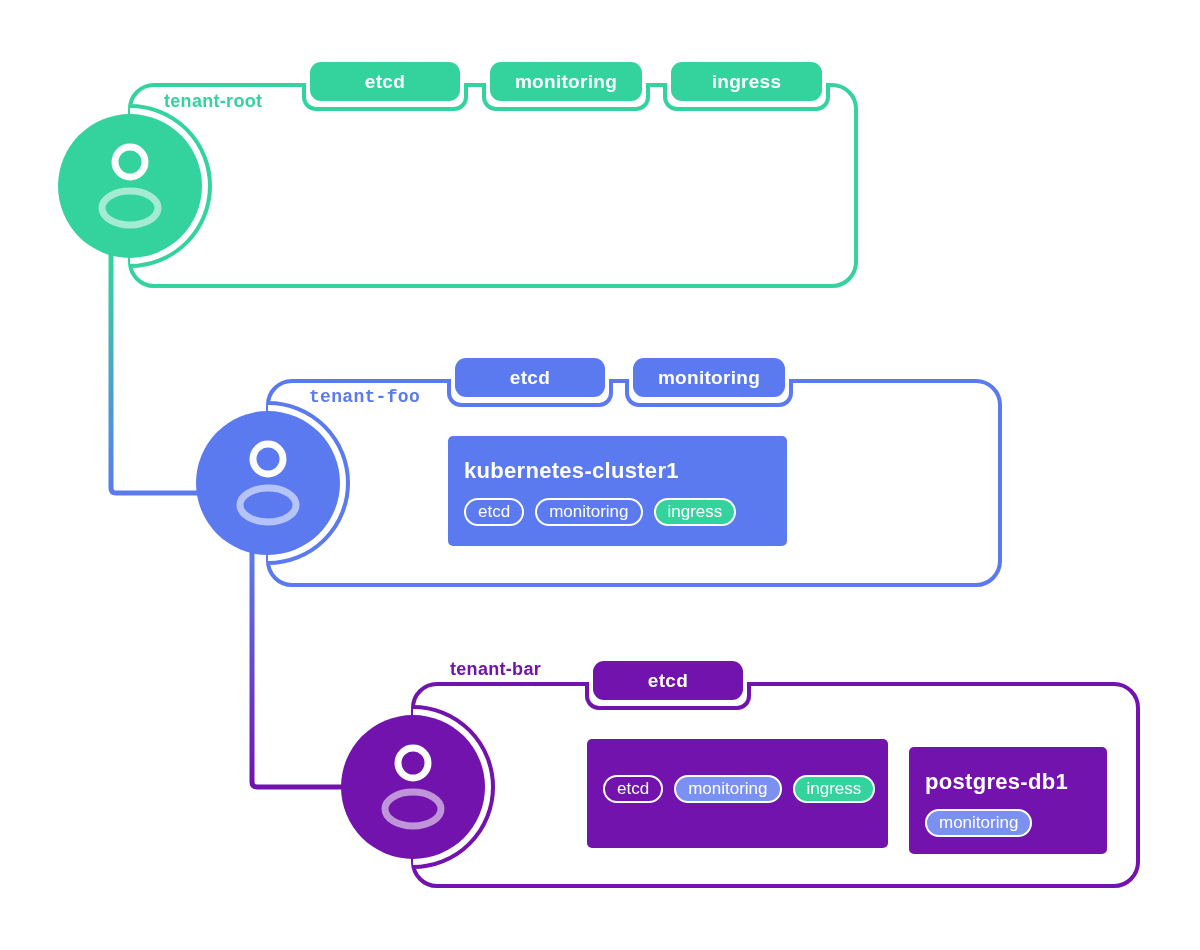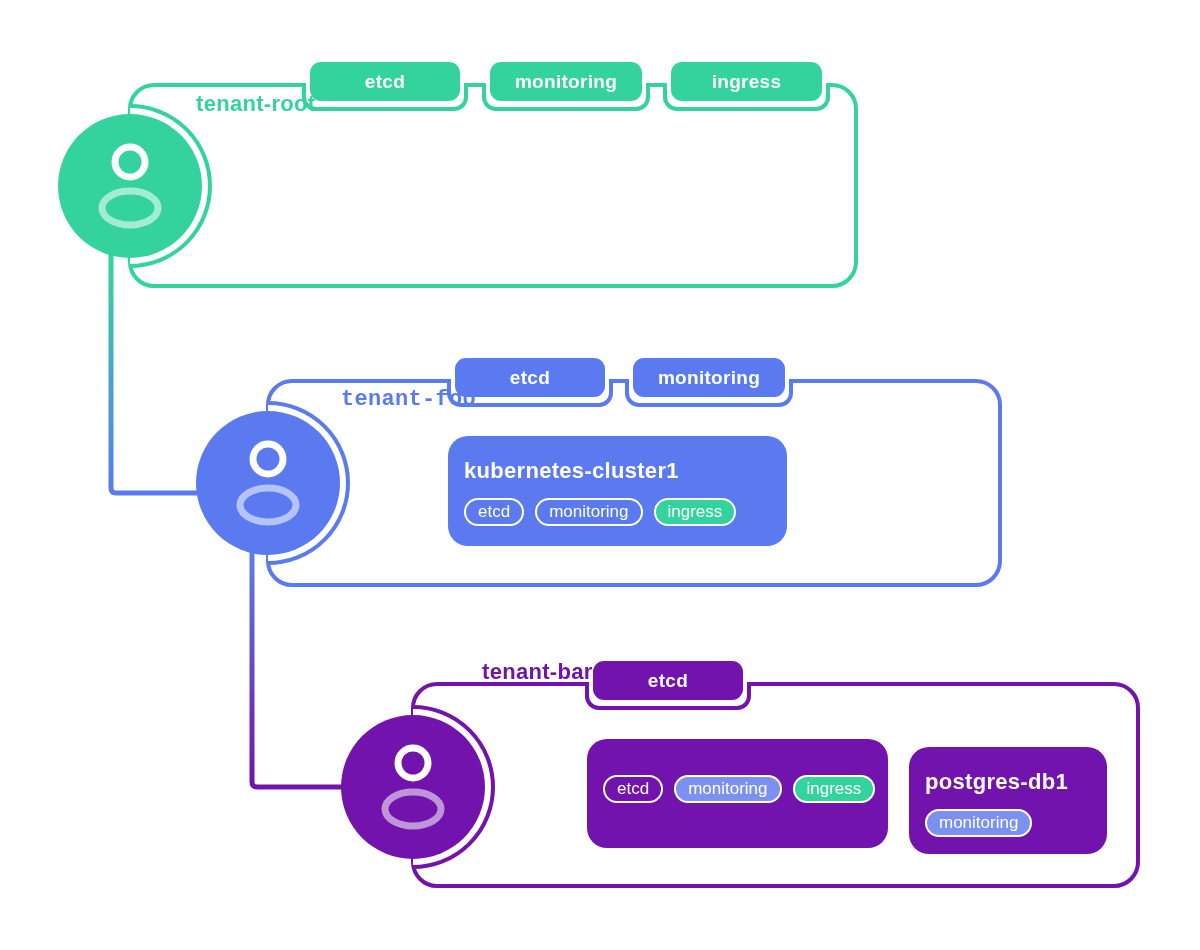--- a/index.html
+++ b/index.html
@@ -12,21 +12,21 @@
   
   #connectors{position:absolute;left:0;top:0;width:1200px;height:950px;}
 
   
   .tenant-box{position:absolute;box-sizing:border-box;border:4px solid;border-radius:26px;background:transparent;}
   #root-box{left:128px;top:83px;width:730px;height:205px;border-color:var(--green);}
   #foo-box{left:266px;top:379px;width:736px;height:208px;border-color:var(--blue);}
   #bar-box{left:411px;top:682px;width:729px;height:206px;border-color:var(--purple);}
 
   
-  .tenant-label{position:absolute;font-size:22px;font-weight:bold;letter-spacing:.3px;margin-left:32px;}
+  .tenant-label{position:absolute;font-size:18px;font-weight:bold;letter-spacing:.3px;}
   #root-label{left:164px;top:91px;color:var(--green);}
   #foo-label{left:309px;top:387px;color:var(--blue);font-family:Liberation Mono, monospace;}
   #bar-label{left:450px;top:659px;color:var(--purple);}
 
   
   .tag-slot{position:absolute;box-sizing:border-box;height:28px;background:#fff;
             border:4px solid;border-top:none;border-radius:0 0 14px 14px;}
   .tag-slot.g{border-color:var(--green);} .tag-slot.b{border-color:var(--blue);} .tag-slot.p{border-color:var(--purple);}
 
   
@@ -52,21 +52,21 @@
   .avatar{position:absolute;width:144px;height:144px;border-radius:50%;}
   .avatar svg{display:block;}
   #root-mask,#root-ring{left:48px;top:104px;}  #root-avatar{left:58px;top:114px;background:var(--green);}
   #root-ring{border-color:var(--green);}
   #foo-mask,#foo-ring{left:186px;top:401px;}   #foo-avatar{left:196px;top:411px;background:var(--blue);}
   #foo-ring{border-color:var(--blue);}
   #bar-mask,#bar-ring{left:331px;top:705px;}   #bar-avatar{left:341px;top:715px;background:var(--purple);}
   #bar-ring{border-color:var(--purple);}
 
   
-  .workload{position:absolute;box-sizing:border-box;border-radius:20px;color:#fff;padding:22px 14px 0 16px;}
+  .workload{position:absolute;box-sizing:border-box;border-radius:5px;color:#fff;padding:22px 14px 0 16px;}
   .workload.b{background:var(--blue);} .workload.p{background:var(--purple);}
   .workload-title{font-size:22px;font-weight:bold;letter-spacing:.3px;white-space:nowrap;}
   .chip-row{display:flex;gap:11px;margin-top:14px;}
   .chip{box-sizing:border-box;height:28px;padding:0 12px;border:2px solid #fff;border-radius:14px;
         display:flex;align-items:center;justify-content:center;color:#fff;font-size:17px;white-space:nowrap;}
   .chip.outline{background:transparent;}
   .chip.green{background:var(--green);}
   .chip.blue{background:var(--chip-blue);}
   #cluster1{left:448px;top:436px;width:339px;height:110px;}
   #cluster2{left:587px;top:739px;width:301px;height:109px;}

